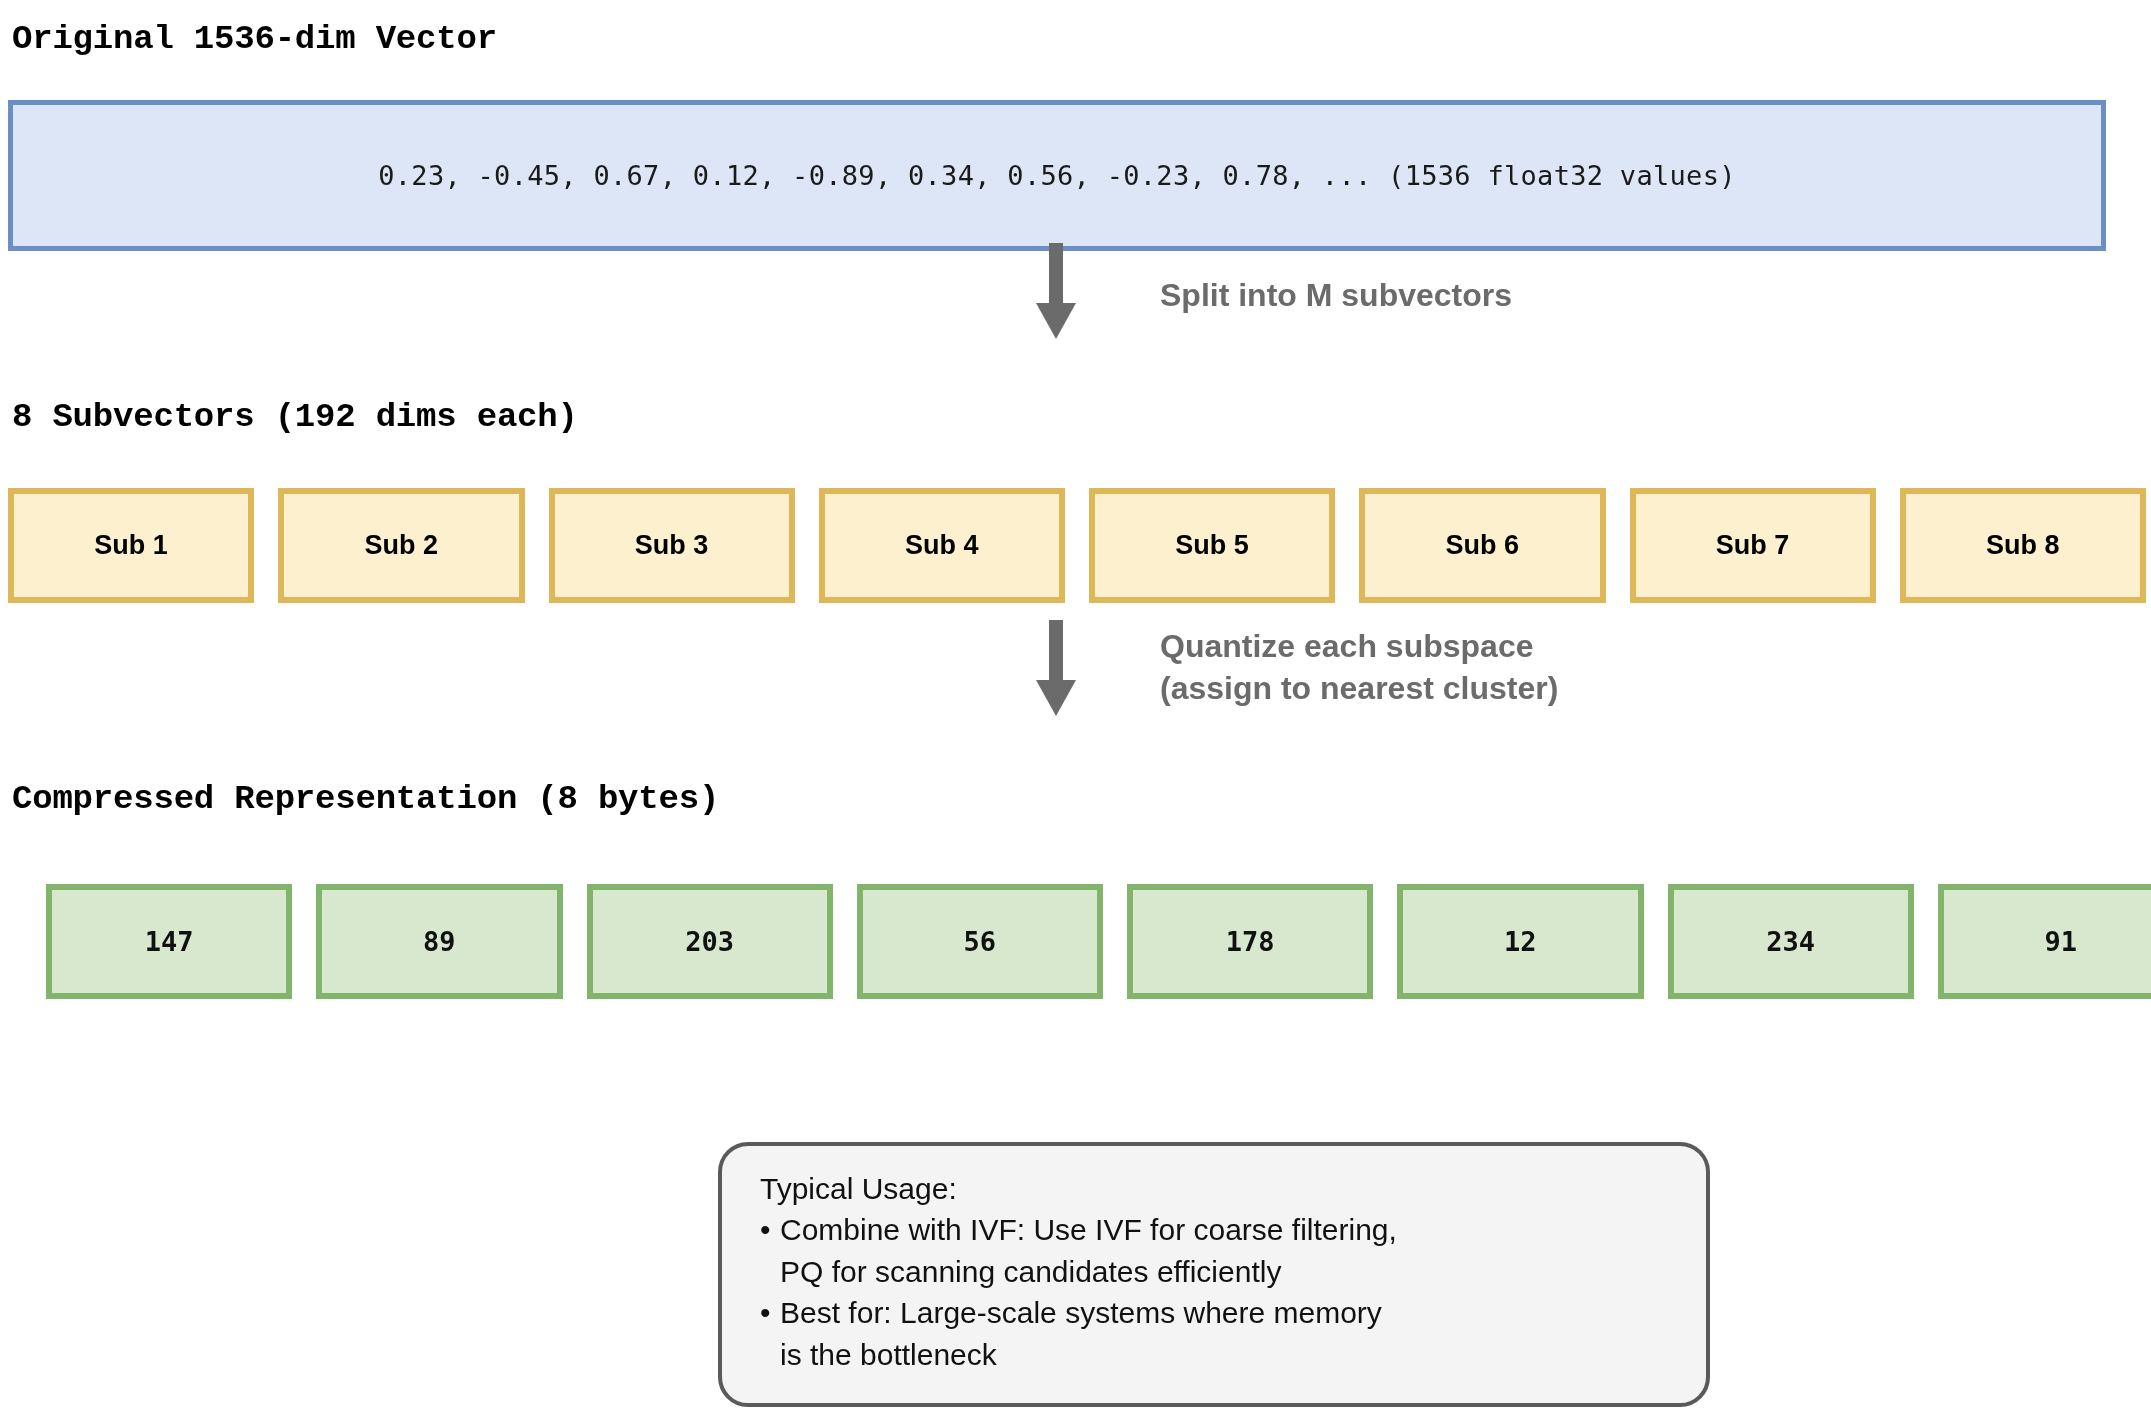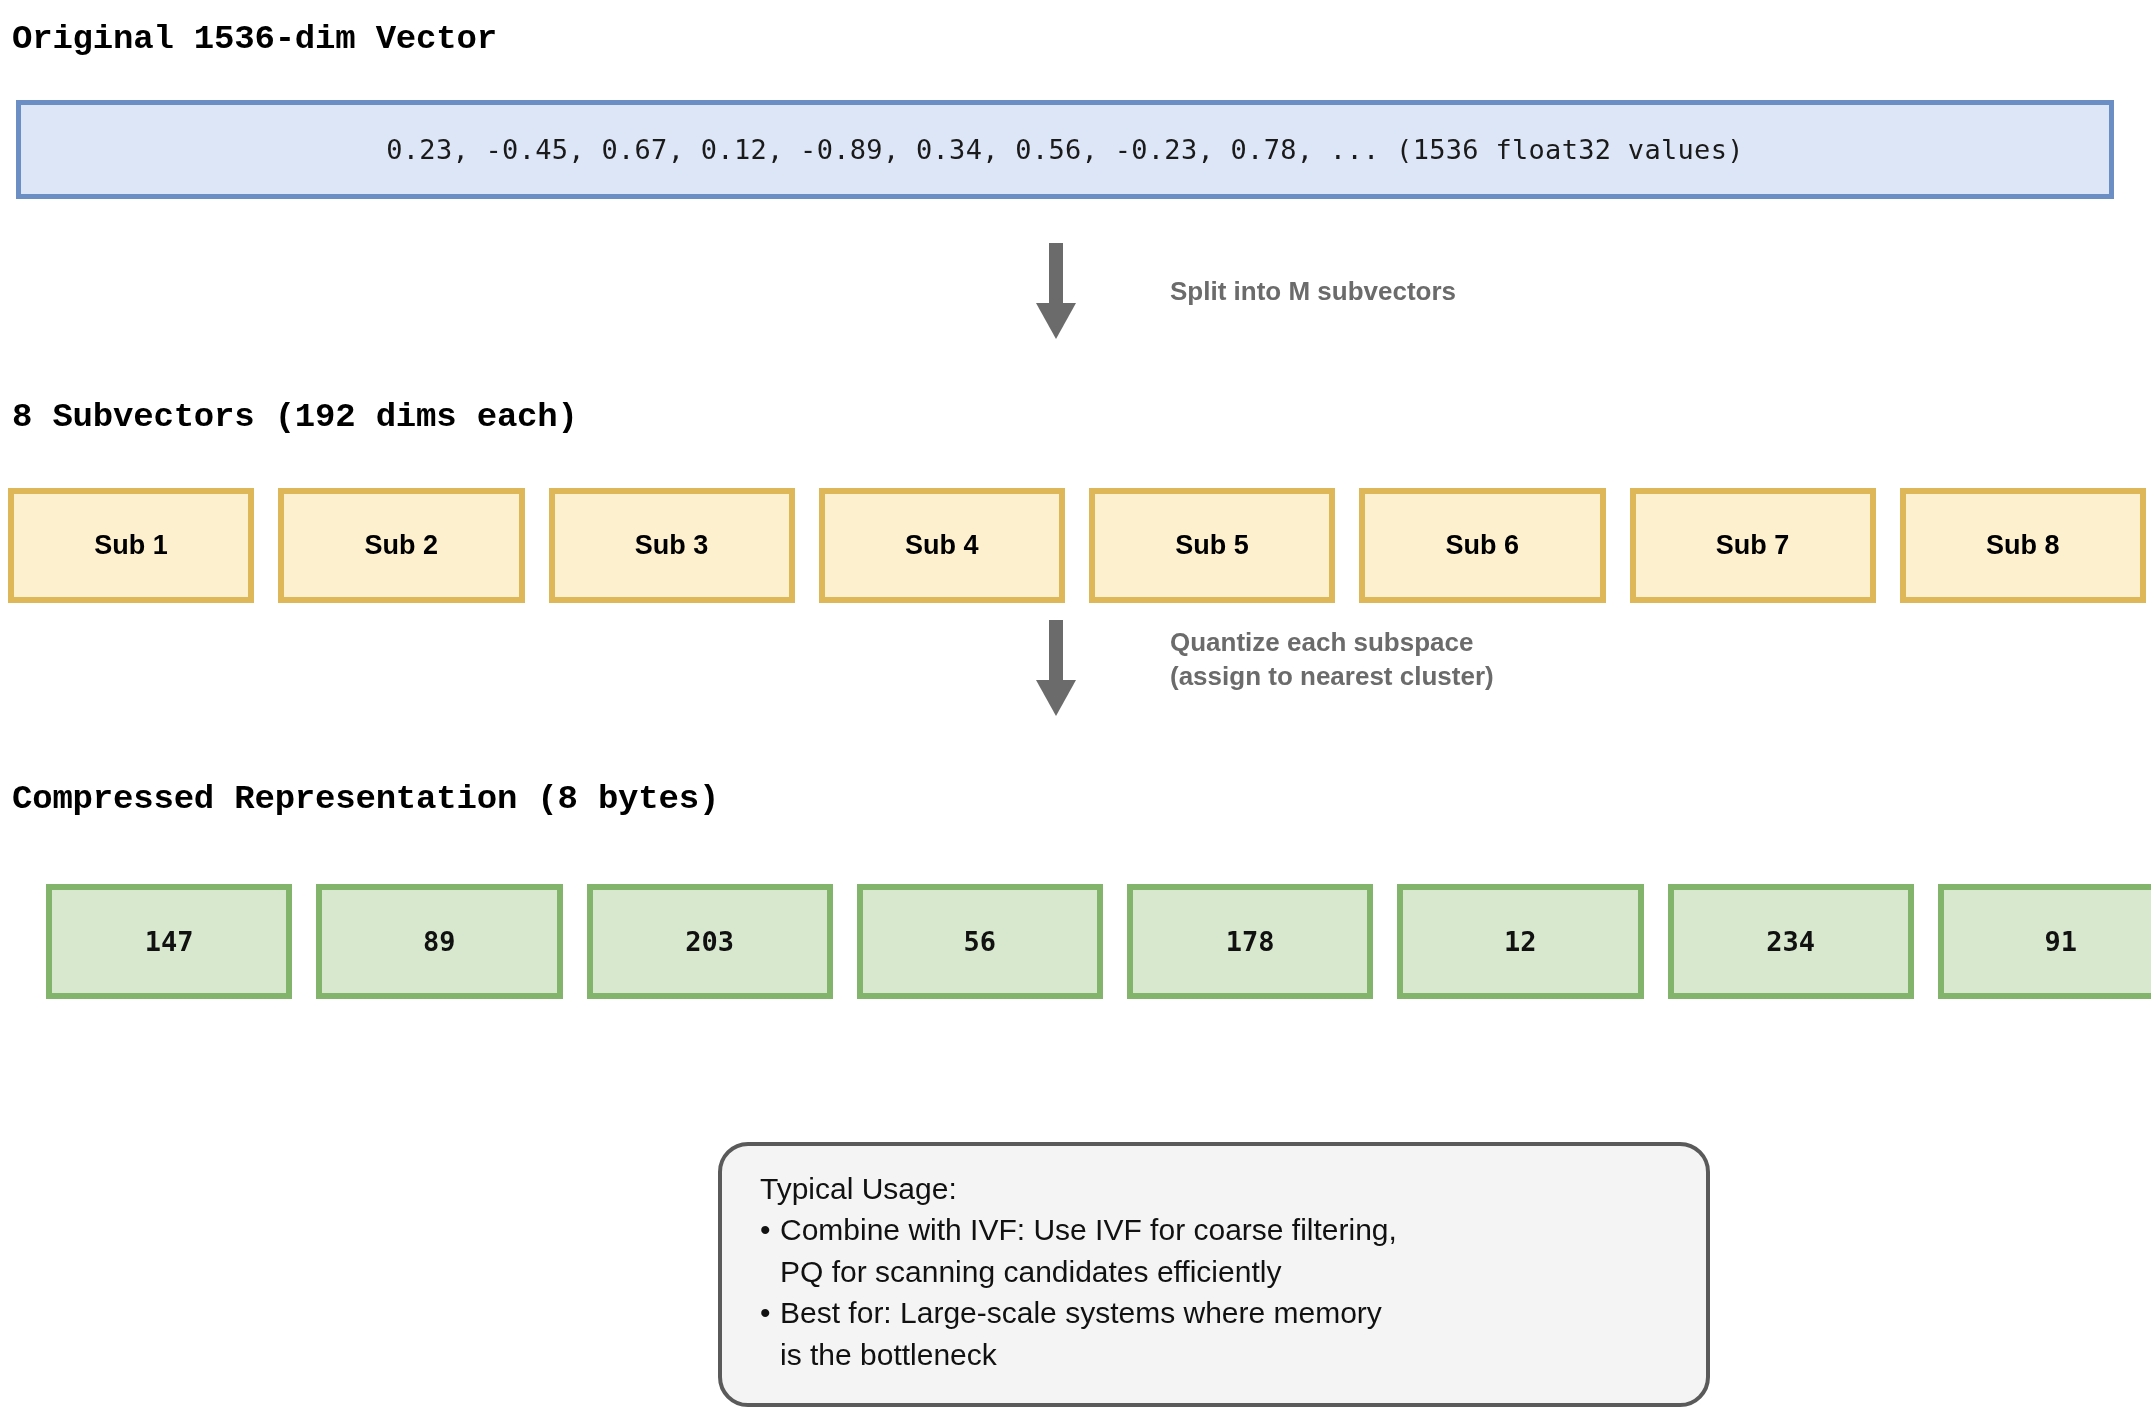--- a/index.html
+++ b/index.html
@@ -34,24 +34,24 @@
     white-space: nowrap;
     font-family: Liberation Mono, monospace;
   }
   #title-original   { top: 20px; }
   #title-subvectors { top: 398px; }
   #title-compressed { top: 780px; }
 
   
   #vector-box {
     position: absolute;
-    left: 16px;
+    left: 8px;
     top: 100px;
     width: 2098px;
-    height: 99px;
+    height: 151px;
     box-sizing: border-box;
     background: #dce6f7;
     border: 5px solid #6b8ec4;
     display: flex;
     align-items: center;
     justify-content: center;
   }
   #vector-values {
     font-family: "DejaVu Sans Mono", "Liberation Mono", monospace;
     font-size: 27px;
@@ -82,26 +82,25 @@
   }
   #arrow1 { left: 1049px; top: 243px; }
   #arrow1 .arrow-shaft { height: 62px; }
   #arrow1 .arrow-head  { top: 60px; }
   #arrow2 { left: 1049px; top: 620px; }
   #arrow2 .arrow-shaft { height: 62px; }
   #arrow2 .arrow-head  { top: 60px; }
 
   .arrow-label {
     position: absolute;
-    font-size: 26px;
+    font-size: 32px;
     font-weight: bold;
     color: #6b6b6b;
     white-space: nowrap;
     line-height: 1.32;
-    margin-left: 10px;
   }
   #arrow1-label { left: 1160px; top: 274px; }
   #arrow2-label { left: 1160px; top: 625px; }
 
   
   .box-row {
     position: absolute;
     left: 8px;
     width: 2138px;
     display: flex;

